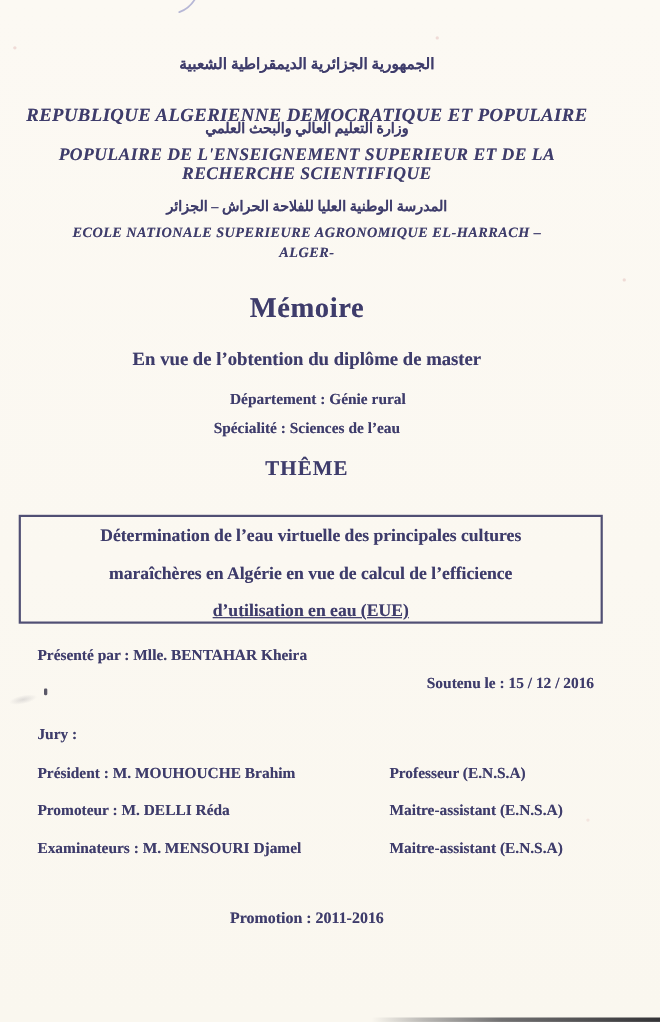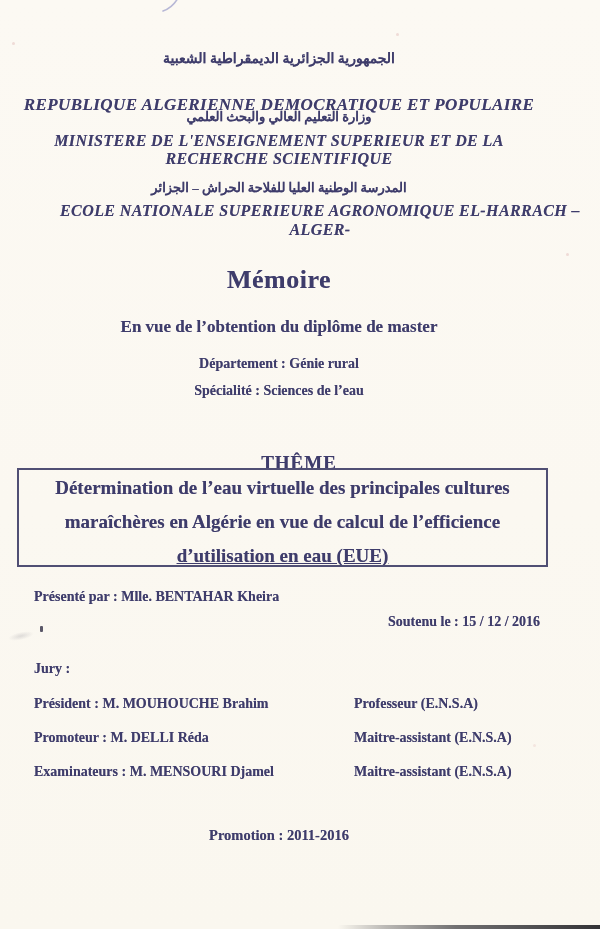--- a/index.html
+++ b/index.html
@@ -26,38 +26,38 @@
     color: #3e3c6b;
     font-weight: bold;
     text-shadow: 0 0 0.5px rgba(62,60,107,0.55);
     white-space: nowrap;
   }
   .arabic { font-size: 14px; direction: rtl; }
   .arabic.small { font-size: 13px; }
   .hdr-italic { font-style: italic; letter-spacing: 0.4px; }
   .republique { font-size: 17px; }
   .ministere { font-size: 16px; line-height: 18.5px; }
-  .ecole { font-size: 16px; line-height: 19px; padding-left: 41px; }
+  .ecole { font-size: 13px; line-height: 19px; }
   .memoire { font-size: 26px; letter-spacing: 0.5px; }
   .envue { font-size: 17px; }
   .subline { font-size: 14px; }
   .theme-heading { font-size: 19px; letter-spacing: 1px; }
   .title-box {
     position: absolute;
     left: 17px; top: 468px;
     width: 527px; height: 95px;
     border: 2px solid #504f74;
     overflow: hidden;
     background: transparent;
   }
   .title-line {
     position: absolute;
     left: 0; width: 100%;
     text-align: center;
-    font-size: 19px;
+    font-size: 16px;
     line-height: 22px;
   }
   .left-col { left: 18px; }
   .row-label { font-size: 14px; }
   .jury-title-col { left: 338px; }
   .promotion { font-size: 14.5px; }
   .pen-mark { position: absolute; left: 152px; top: 0; }
   .ink-speck {
     position: absolute; left: 40px; top: 626px;
     width: 3px; height: 6px;
@@ -99,37 +99,37 @@
   <div class="speckle" style="left:396px; top:33px;"></div>
   <div class="speckle" style="left:566px; top:253px;"></div>
   <div class="speckle" style="left:533px; top:744px; opacity:.6;"></div>
 
   <div class="center-col ink arabic" style="top: 50px;">الجمهورية الجزائرية الديمقراطية الشعبية</div>
 
   <div class="center-col ink hdr-italic republique" style="top: 75px; margin-top: 20px;">REPUBLIQUE ALGERIENNE DEMOCRATIQUE ET POPULAIRE</div>
 
   <div class="center-col ink arabic small" style="top: 109px;">وزارة التعليم العالي والبحث العلمي</div>
 
-  <div class="center-col ink hdr-italic ministere" style="top: 132px;">MINISTERE DE L'ENSEIGNEMENT SUPERIEUR ET DE LA</div>
+  <div class="center-col ink hdr-italic ministere" style="top: 132px;">POPULAIRE DE L'ENSEIGNEMENT SUPERIEUR ET DE LA</div>
   <div class="center-col ink hdr-italic ministere" style="top: 150px;">RECHERCHE SCIENTIFIQUE</div>
 
   <div class="center-col ink arabic small" style="top: 180px;">المدرسة الوطنية العليا للفلاحة الحراش – الجزائر</div>
 
   <div class="center-col ink hdr-italic ecole" style="top: 201px;">ECOLE NATIONALE SUPERIEURE AGRONOMIQUE EL-HARRACH –</div>
   <div class="center-col ink hdr-italic ecole" style="top: 220px;">ALGER-</div>
 
   <div class="center-col ink memoire" style="top: 265px;">Mémoire</div>
 
   <div class="center-col ink envue" style="top: 317px;">En vue de l’obtention du diplôme de master</div>
 
-  <div class="center-col ink subline" style="top: 356px;">Département : Génie rural</div>
+  <div class="center-col ink subline" style="top: 356px; padding-left: 10px;">Département : Génie rural</div>
 
   <div class="center-col ink subline" style="top: 383px;">Spécialité : Sciences de l’eau</div>
 
-  <div class="center-col ink theme-heading" style="top: 452px; padding-left: 20px;">THÊME</div>
+  <div class="center-col ink theme-heading" style="top: 416px;">THÊME</div>
 
   <div class="title-box">
     <div class="title-line ink" style="top: 7px;">Détermination de l’eau virtuelle des principales cultures</div>
     <div class="title-line ink" style="top: 41px;">maraîchères en Algérie en vue de calcul de l’efficience</div>
     <div class="title-line ink" style="top: 75px; text-decoration: underline;">d’utilisation en eau (EUE)</div>
   </div>
 
   <div class="abs left-col ink row-label" style="top: 589px;">Présenté par : Mlle. BENTAHAR Kheira</div>
   <div class="abs ink row-label" style="left: 372px; top: 614px;">Soutenu le : 15 / 12 / 2016</div>
 

